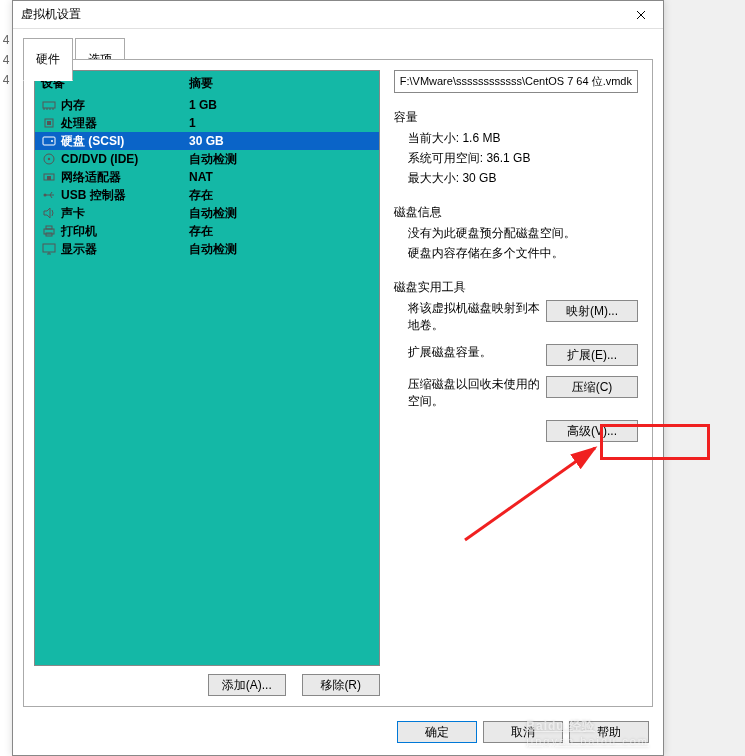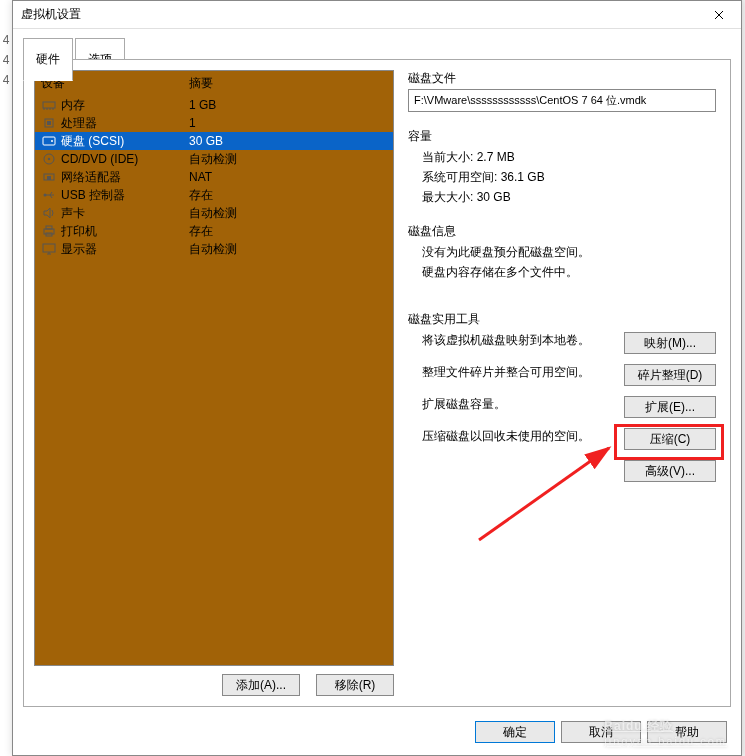--- a/index.html
+++ b/index.html
@@ -1,29 +1,29 @@
 <!DOCTYPE html>
 <html><head>
 <meta charset="utf-8">
 <style>
 * { box-sizing: border-box; margin: 0; padding: 0; font-family: "Microsoft YaHei", "Segoe UI", Tahoma, sans-serif; font-size: 12px; }
 body { background: #f0f0f0; width: 745px; height: 756px; overflow: hidden; position: relative; }
 .external-bg { position: absolute; left: 0; top: 0; width: 12px; height: 756px; background: #fff; color: #666; padding-top: 30px; line-height: 20px; text-align: center; }
-.window { position: absolute; left: 12px; top: 0; width: 730px; height: 756px; background: #fff; border: 1px solid #888; box-shadow: 0 0 8px rgba(0,0,0,0.15); }
+.window { position: absolute; left: 12px; top: 0; width: 652px; height: 756px; background: #fff; border: 1px solid #888; box-shadow: 0 0 8px rgba(0,0,0,0.15); }
 .titlebar { height: 28px; border-bottom: 1px solid #e0e0e0; display: flex; align-items: center; padding-left: 8px; position: relative; }
 .title-text { font-size: 12px; }
 .close-btn { position: absolute; right: 0; top: 0; width: 44px; height: 28px; display: flex; align-items: center; justify-content: center; cursor: pointer; }
 .content { padding: 9px 10px 10px 10px; height: calc(100% - 28px); position: relative; }
 .tabstrip { position: relative; height: 22px; }
 .tab { display: inline-block; padding: 12px 12px; border: 1px solid #aaa; background: #fff; position: relative; cursor: pointer; margin-right: -1px; }
 .tab.active { border-bottom: 1px solid #fff; z-index: 2; background: #fff; }
 .panel-border { border: 1px solid #aaa; position: absolute; left: 10px; right: 10px; top: 30px; bottom: 48px; background: #fff; }
 .panel-inner { display: flex; height: 100%; padding: 10px; gap: 10px; }
 .left-col { width: 360px; display: flex; flex-direction: column; }
-.device-list-wrap { flex: 1; border: 1px solid #888; background: #a16207; display: flex; flex-direction: column; position: relative; }
+.device-list-wrap { flex: 1; border: 1px solid #888; background: #14b8a6; display: flex; flex-direction: column; position: relative; font-weight: bold; }
 .dl-header { display: flex; padding: 4px 6px; border-bottom: 0; }
 .dl-h-device { flex: 0 0 148px; }
 .dl-h-summary { flex: 1; }
 .dl-body { flex: 1; overflow: auto; }
 .dl-row { display: flex; align-items: center; padding: 1px 6px; height: 18px; cursor: pointer; }
 .dl-row.selected { background: #0a64c8; color: #fff; }
 .dl-icon { width: 16px; height: 14px; display: inline-flex; align-items: center; justify-content: center; margin-right: 4px; }
 .dl-icon svg { width: 14px; height: 12px; }
 .dl-name { flex: 0 0 128px; }
 .dl-summary { flex: 1; }
@@ -176,51 +176,46 @@
               </div>
           </div>
           <div class="left-buttons">
             <div class="btn">添加(A)...</div>
             <div class="btn">移除(R)</div>
           </div>
         </div>
 
         <div class="right-col">
           <div>
-            <div class="section-title">磁盘文件</div>
             <div class="path-box">F:\VMware\ssssssssssss\CentOS 7 64 位.vmdk</div>
           </div>
 
           <div style="margin-top:8px;">
             <div class="section-title">容量</div>
             <div class="kv-block">
-              <div>当前大小: 2.7 MB</div>
+              <div>当前大小: 1.6 MB</div>
               <div>系统可用空间: 36.1 GB</div>
               <div>最大大小: 30 GB</div>
             </div>
           </div>
 
           <div style="margin-top:8px;">
             <div class="section-title">磁盘信息</div>
             <div class="kv-block">
               <div>没有为此硬盘预分配磁盘空间。</div>
               <div>硬盘内容存储在多个文件中。</div>
             </div>
           </div>
 
-          <div style="margin-top:21px;">
+          <div style="margin-top:8px;">
             <div class="section-title">磁盘实用工具</div>
 
             <div class="util-row">
               <div class="desc">将该虚拟机磁盘映射到本地卷。</div>
               <div class="btn">映射(M)...</div>
-            </div>
-            <div class="util-row">
-              <div class="desc">整理文件碎片并整合可用空间。</div>
-              <div class="btn">碎片整理(D)</div>
             </div>
             <div class="util-row">
               <div class="desc">扩展磁盘容量。</div>
               <div class="btn">扩展(E)...</div>
             </div>
             <div class="util-row">
               <div class="desc">压缩磁盘以回收未使用的空间。</div>
               <div class="btn">压缩(C)</div>
             </div>
 

